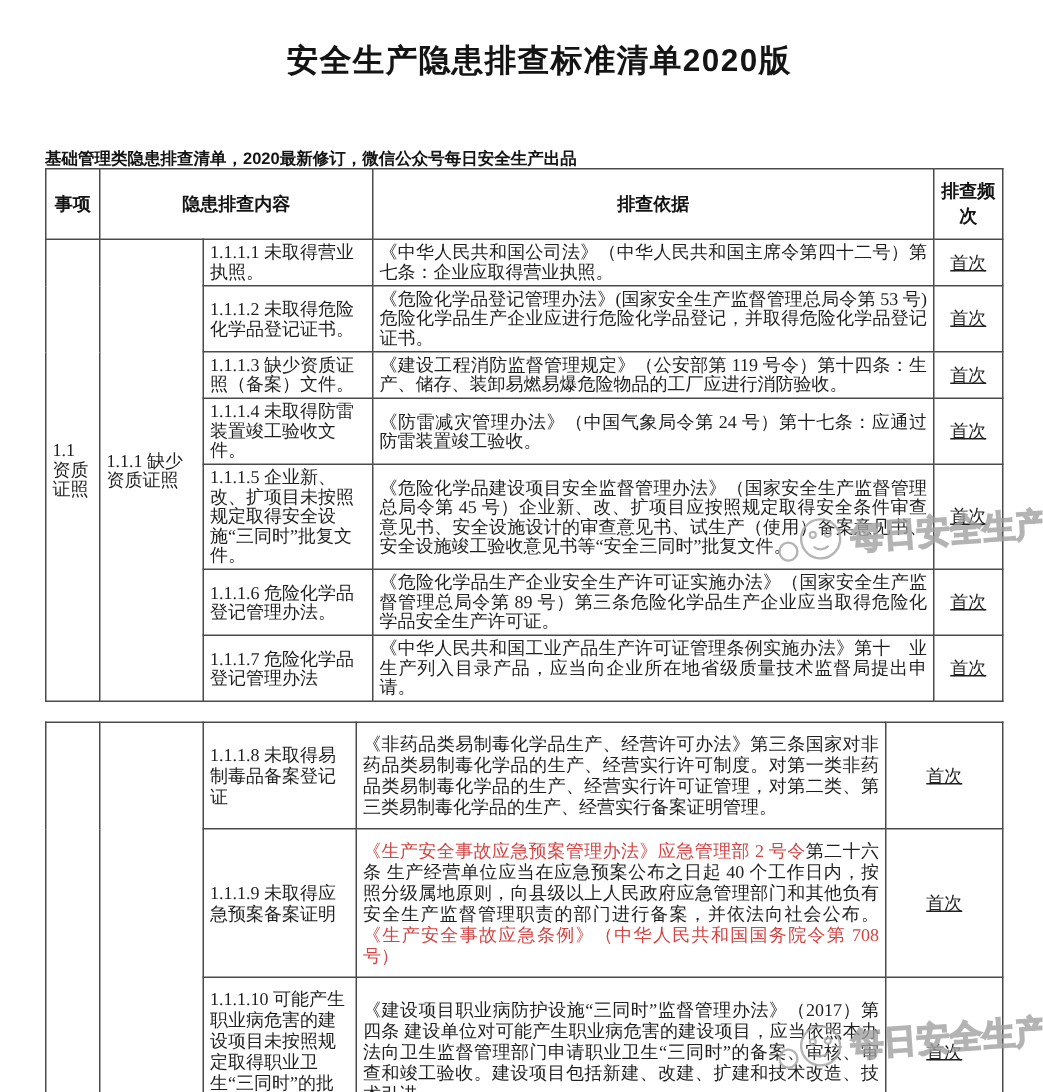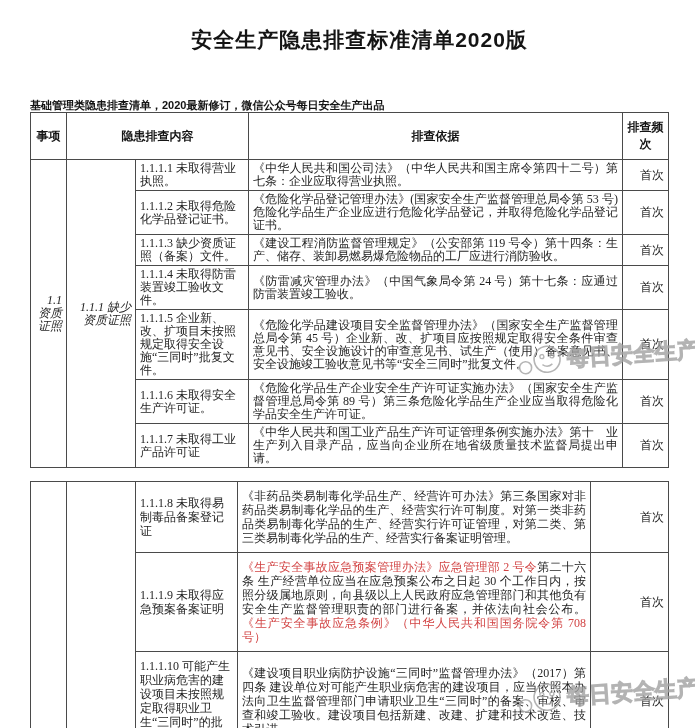--- a/index.html
+++ b/index.html
@@ -20,24 +20,24 @@
   .content{position:absolute;top:112px;left:30px;width:638px;}
   table.t{border-collapse:collapse;table-layout:fixed;width:638px;}
   table.t2{margin-top:13px;}
   .t th,.t td{border:1px solid #4a4a4a;overflow:hidden;}
   .t th{
     font-size:12px;font-weight:bold;text-align:center;padding:6px 2px;
     font-family:"Liberation Sans","DejaVu Sans",sans-serif;color:#141414;
   }
   .t td{font-size:12px;line-height:13px;padding:2px 4px;vertical-align:middle;}
   .t2 td{line-height:14px;padding:7px 4px;}
-  .c-item,.c-group{text-align:right;line-height:15px;padding:2px 3px;font-style:italic;}
+  .c-item,.c-group{text-align:left;line-height:15px;padding:2px 3px;}
   .c-content{text-align:left;}
   .c-basis{text-align:justify;}
-  .c-freq{text-align:right;}
+  .c-freq{text-align:center;text-decoration:underline;}
   .watermark{
     position:absolute;display:flex;align-items:center;gap:3px;
     z-index:9;pointer-events:none;transform:rotate(-4deg);opacity:.85;
   }
   .wm1{left:516px;top:340px;}
   .wm2{left:516px;top:678px;}
   .wm-text{
     font-size:22px;white-space:nowrap;font-weight:bold;
     font-family:"Liberation Sans","DejaVu Sans",sans-serif;
     color:rgba(200,200,200,0.35);
@@ -94,26 +94,26 @@
             <td class="c-content">1.1.1.4 未取得防雷装置竣工验收文件。</td>
             <td class="c-basis"><span>《防雷减灾管理办法》（中国气象局令第 24 号）第十七条：应通过防雷装置竣工验收。</span></td>
             <td class="c-freq">首次</td>
           </tr>
           <tr>
             <td class="c-content">1.1.1.5 企业新、改、扩项目未按照规定取得安全设施“三同时”批复文件。</td>
             <td class="c-basis"><span>《危险化学品建设项目安全监督管理办法》（国家安全生产监督管理总局令第 45 号）企业新、改、扩项目应按照规定取得安全条件审查意见书、安全设施设计的审查意见书、试生产（使用）备案意见书、安全设施竣工验收意见书等“安全三同时”批复文件。</span></td>
             <td class="c-freq">首次</td>
           </tr>
           <tr>
-            <td class="c-content">1.1.1.6 未取得安全生产许可证。</td>
+            <td class="c-content">1.1.1.6 危险化学品登记管理办法。</td>
             <td class="c-basis"><span>《危险化学品生产企业安全生产许可证实施办法》（国家安全生产监督管理总局令第 89 号）第三条危险化学品生产企业应当取得危险化学品安全生产许可证。</span></td>
             <td class="c-freq">首次</td>
           </tr>
           <tr>
-            <td class="c-content">1.1.1.7 未取得工业产品许可证</td>
+            <td class="c-content">1.1.1.7 危险化学品登记管理办法</td>
             <td class="c-basis"><span>《中华人民共和国工业产品生产许可证管理条例实施办法》第十　业生产列入目录产品，应当向企业所在地省级质量技术监督局提出申请。</span></td>
             <td class="c-freq">首次</td>
           </tr>
         </tbody>
     </table>
 
     <table class="t t2">
       <colgroup>
         <col style="width:36px">
           <col style="width:69px">
@@ -124,21 +124,21 @@
       <tbody id="tbody-1">
           <tr>
             <td rowspan="4" class="c-item"></td>
             <td rowspan="4" class="c-group"></td>
             <td class="c-content">1.1.1.8 未取得易制毒品备案登记证</td>
             <td class="c-basis"><span>《非药品类易制毒化学品生产、经营许可办法》</span><span style="font-weight: normal;">第三条</span><span>国家对非药品类易制毒化学品的生产、经营实行许可制度。对第一类非药品类易制毒化学品的生产、经营实行许可证管理，对第二类、第三类易制毒化学品的生产、经营实行备案证明管理。</span></td>
             <td class="c-freq">首次</td>
           </tr>
           <tr>
             <td class="c-content">1.1.1.9 未取得应急预案备案证明</td>
-            <td class="c-basis"><span style="color: rgb(210, 68, 68); margin-top: 28px;">《生产安全事故应急预案管理办法》应急管理部 2 号令</span><span>第二十六条 生产经营单位应当在应急预案公布之日起 30 个工作日内，按照分级属地原则，向县级以上人民政府应急管理部门和其他负有安全生产监督管理职责的部门进行备案，并依法向社会公布。</span><span style="color: rgb(210, 68, 68);">《生产安全事故应急条例》（中华人民共和国国务院令第 708 号）</span></td>
+            <td class="c-basis"><span style="color: rgb(210, 68, 68); margin-top: 28px;">《生产安全事故应急预案管理办法》应急管理部 2 号令</span><span>第二十六条 生产经营单位应当在应急预案公布之日起 40 个工作日内，按照分级属地原则，向县级以上人民政府应急管理部门和其他负有安全生产监督管理职责的部门进行备案，并依法向社会公布。</span><span style="color: rgb(210, 68, 68);">《生产安全事故应急条例》（中华人民共和国国务院令第 708 号）</span></td>
             <td class="c-freq">首次</td>
           </tr>
           <tr>
             <td class="c-content">1.1.1.10 可能产生职业病危害的建设项目未按照规定取得职业卫生“三同时”的批复文件。</td>
             <td class="c-basis"><span>《建设项目职业病防护设施“三同时”监督管理办法》（2017）第四条 建设单位对可能产生职业病危害的建设项目，应当依照本办法向卫生监督管理部门申请职业卫生“三同时”的备案、审核、审查和竣工验收。建设项目包括新建、改建、扩建和技术改造、技术引进。</span></td>
             <td class="c-freq">首次</td>
           </tr>
         </tbody>
     </table>
 

